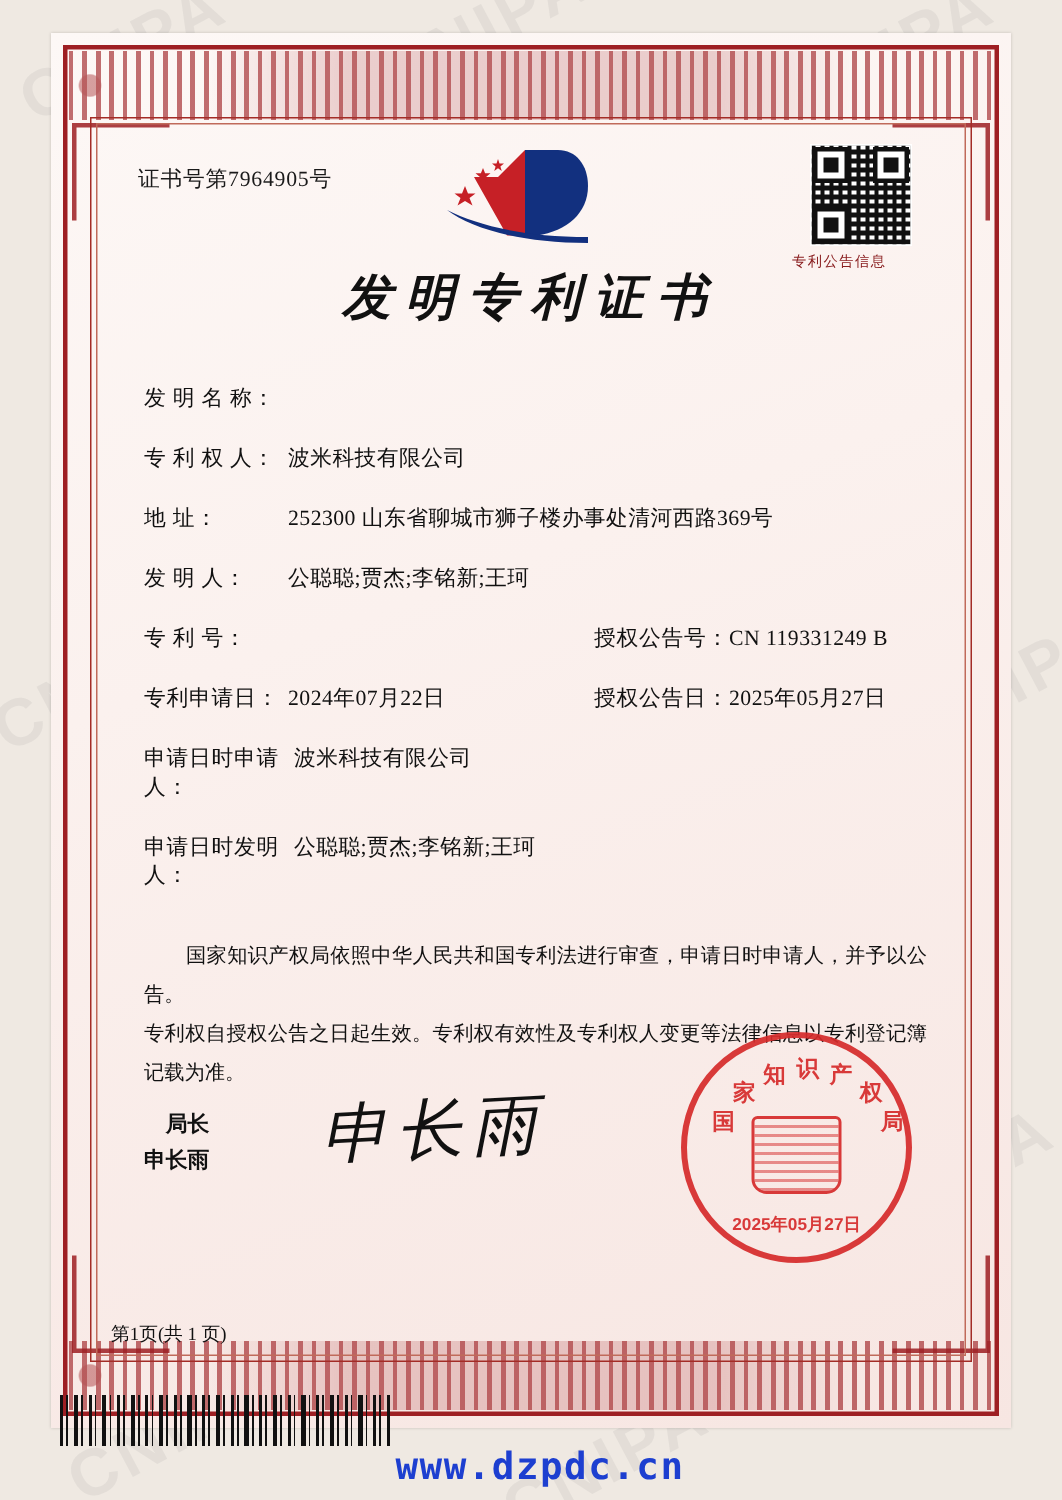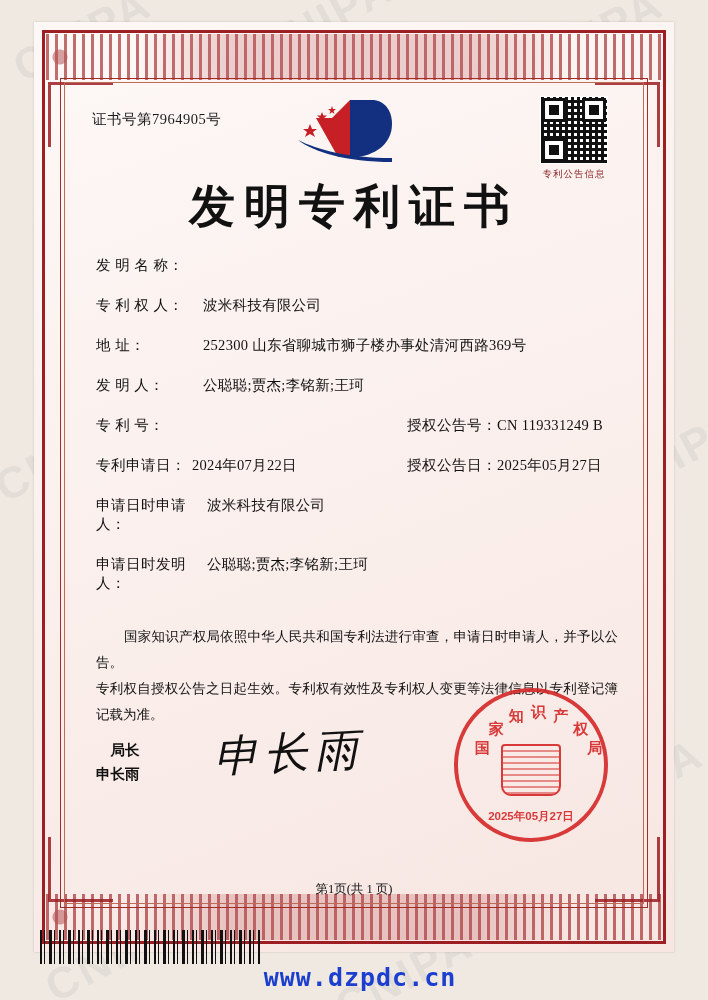--- a/index.html
+++ b/index.html
@@ -110,21 +110,21 @@
     top: 6px;
     transform: translateX(-50%);
     width: 132px;
     height: 72px;
   }
   .qr-block {
     position: absolute;
     right: 14px;
     top: 8px;
     width: 92px;
-    text-align: center;
+    text-align: left;
   }
   .qr {
     width: 66px; height: 66px;
     margin: 0 auto;
     background-color: #fff;
     background-image:
       repeating-linear-gradient(90deg,#111 0 3px, transparent 3px 6px),
       repeating-linear-gradient(0deg,#111 0 3px, transparent 3px 6px);
     background-size: 6px 6px, 6px 6px;
     position: relative;
@@ -150,41 +150,41 @@
     font-size: 9.5px;
     color: #8a1f20;
     letter-spacing: 1px;
   }
 
   .doc-title {
     position: absolute;
     top: 88px;
     left: 0; right: 0;
     text-align: center;
-    font-size: 46px;
+    font-size: 33px;
     font-weight: bold;
     letter-spacing: 9px;
     color: #111;
     font-family: "DejaVu Serif", "Liberation Serif", serif;
+    font-style: italic;
   }
 
   
   .fields {
     position: absolute;
     top: 168px;
     left: 22px;
     right: 10px;
   }
   .row {
     display: flex;
     align-items: baseline;
     margin-bottom: 21px;
     font-size: 14.5px;
     color: #111;
-    gap: 11px;
   }
   .lbl {
     width: 96px;
     flex: none;
     letter-spacing: 0.5px;
   }
   .val {
     flex: 1;
     letter-spacing: 0.3px;
   }
@@ -274,21 +274,21 @@
     text-align: center;
     font-size: 11.5px;
     font-weight: bold;
     font-family: "Liberation Sans", sans-serif;
   }
 
   .page-no {
     position: absolute;
     bottom: 2px;
     left: 0; right: 0;
-    text-align: center;
+    text-align: left;
     font-size: 12.5px;
     color: #111;
   }
 
   
   .barcode {
     position: absolute;
     left: 40px;
     bottom: 36px;
     width: 220px;

